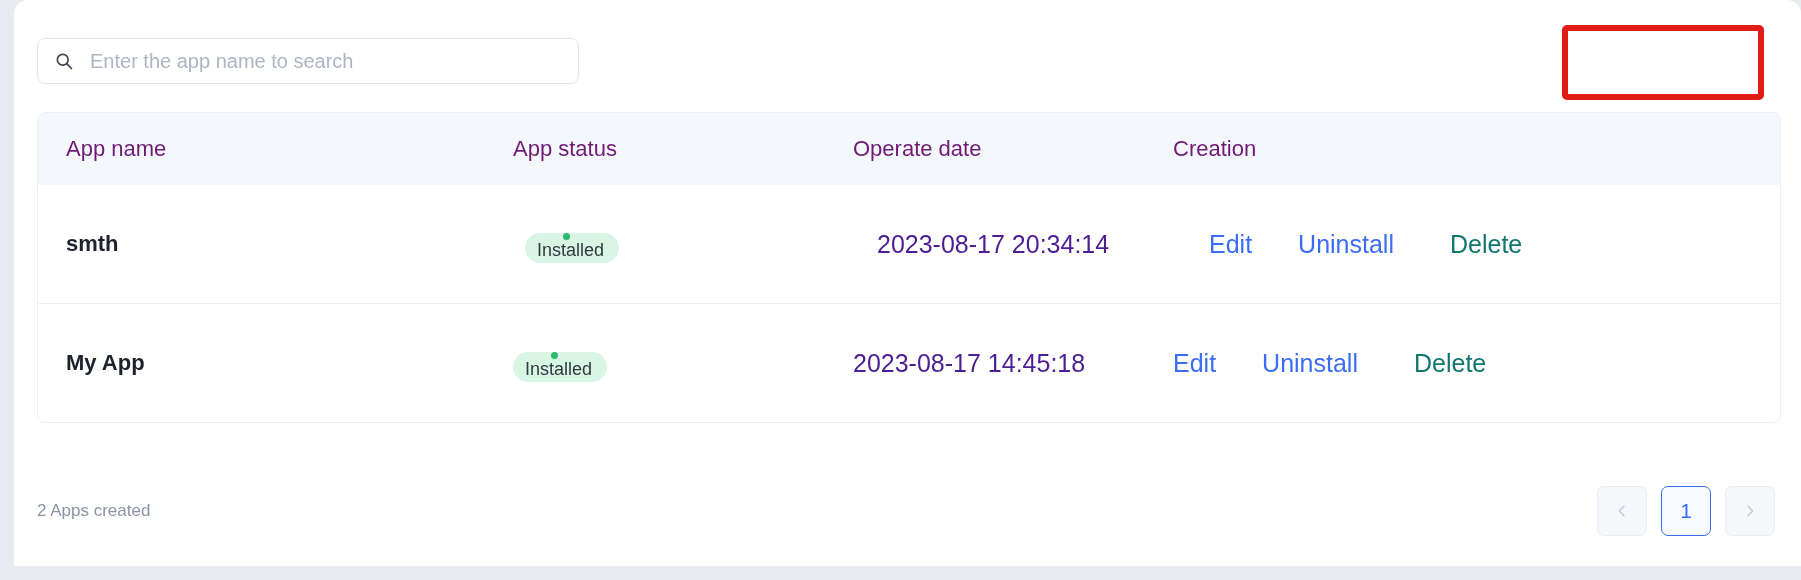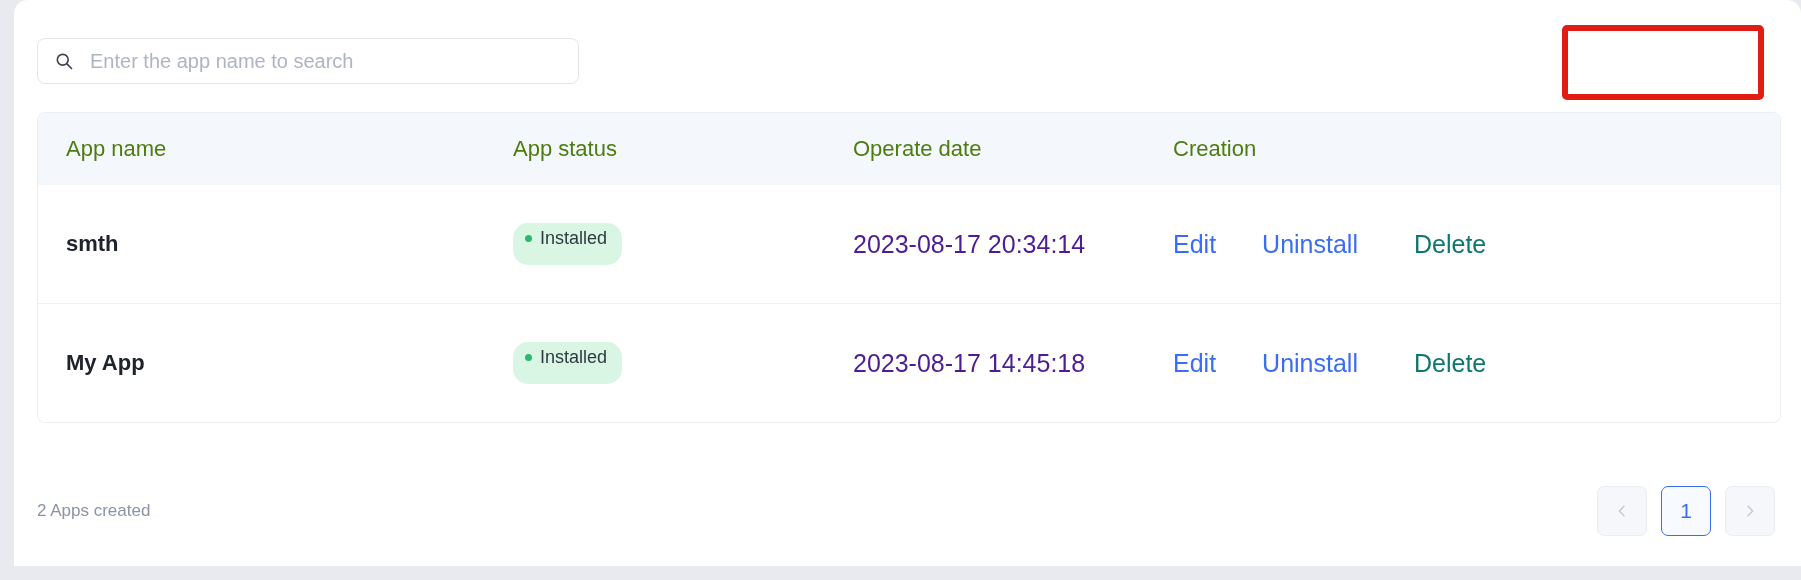--- a/index.html
+++ b/index.html
@@ -129,50 +129,51 @@
     height: 72px;
     background: #f4f7fb;
   }
   .tbody .row {
     display: flex;
     align-items: center;
     height: 118px;
     background: #fff;
     border-top: 1px solid #edeff6;
   }
-  .tbody .row:first-child { border-top: 0; }
+  .tbody .row:first-child { border-top: 0; gap: 12px; }
   .c-name   { width: 475px; padding-left: 28px; box-sizing: border-box; }
   .c-status { width: 340px; box-sizing: border-box; }
   .c-date   { width: 320px; box-sizing: border-box; }
   .c-op     { flex: 1 1 auto; box-sizing: border-box; }
 
   .th {
     font-size: 22px;
-    color: #4d7c0f;
+    color: #701a75;
     font-weight: normal;
   }
   .cell-name {
     font-size: 22px;
     color: #1e222c;
     font-weight: bold;
   }
   .cell-date {
     font-size: 25px;
     color: #4c1d95;
   }
   .badge {
     display: inline-flex;
     align-items: center;
     height: 30px;
-    padding: 0 15px 12px 12px;
+    padding: 0 15px 0 12px;
     border-radius: 15px;
     background: #d8f6e3;
     font-size: 18px;
     color: #2f3a40;
     white-space: nowrap;
+    flex-direction: column;
   }
   .badge .dot {
     width: 7px;
     height: 7px;
     border-radius: 50%;
     background: #2cb96f;
     margin-right: 8px;
     display: inline-block;
   }
   .op-links {

